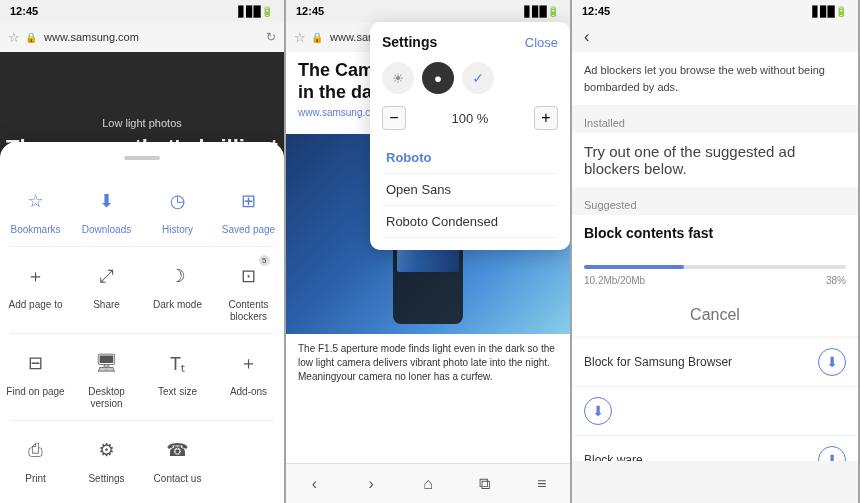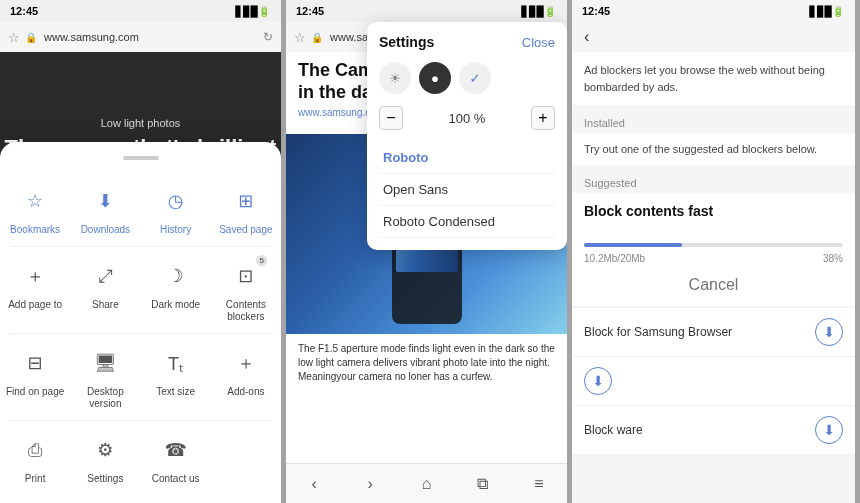--- a/index.html
+++ b/index.html
@@ -12,21 +12,21 @@
       overflow: hidden;
     }
 
     
     .phone-panel {
       width: 286px;
       height: 503px;
       background: #fff;
       position: relative;
       overflow: hidden;
-      border-right: 5px solid #a3a3a3;
+      border-right: 2px solid #a3a3a3;
       flex-shrink: 0;
     }
 
     
     .status-bar {
       display: flex;
       justify-content: space-between;
       align-items: center;
       padding: 4px 10px;
       font-size: 11px;
@@ -292,21 +292,21 @@
     }
     .section-header {
       padding: 6px 12px 4px;
       font-size: 11px;
       color: #888;
       background: #f5f5f5;
     }
     .section-content {
       background: #fff;
       padding: 10px 12px;
-      font-size: 11px;
+      font-size: 15px;
       color: #444;
       margin-bottom: 6px;
     }
     .suggested-header {
       padding: 6px 12px 4px;
       font-size: 11px;
       color: #888;
       background: #f5f5f5;
     }
 
@@ -332,21 +332,21 @@
       height: 4px;
       background: #5b7fd4;
       border-radius: 2px;
       width: 38%;
     }
     .progress-meta {
       display: flex;
       justify-content: space-between;
       font-size: 10px;
       color: #888;
-      margin-bottom: 10px;
+      margin-bottom: 18px;
     }
     .cancel-btn {
       color: #737373;
       font-size: 16px;
       font-weight: 500;
       text-align: center;
       cursor: pointer;
       padding: 2px 0;
     }
 

